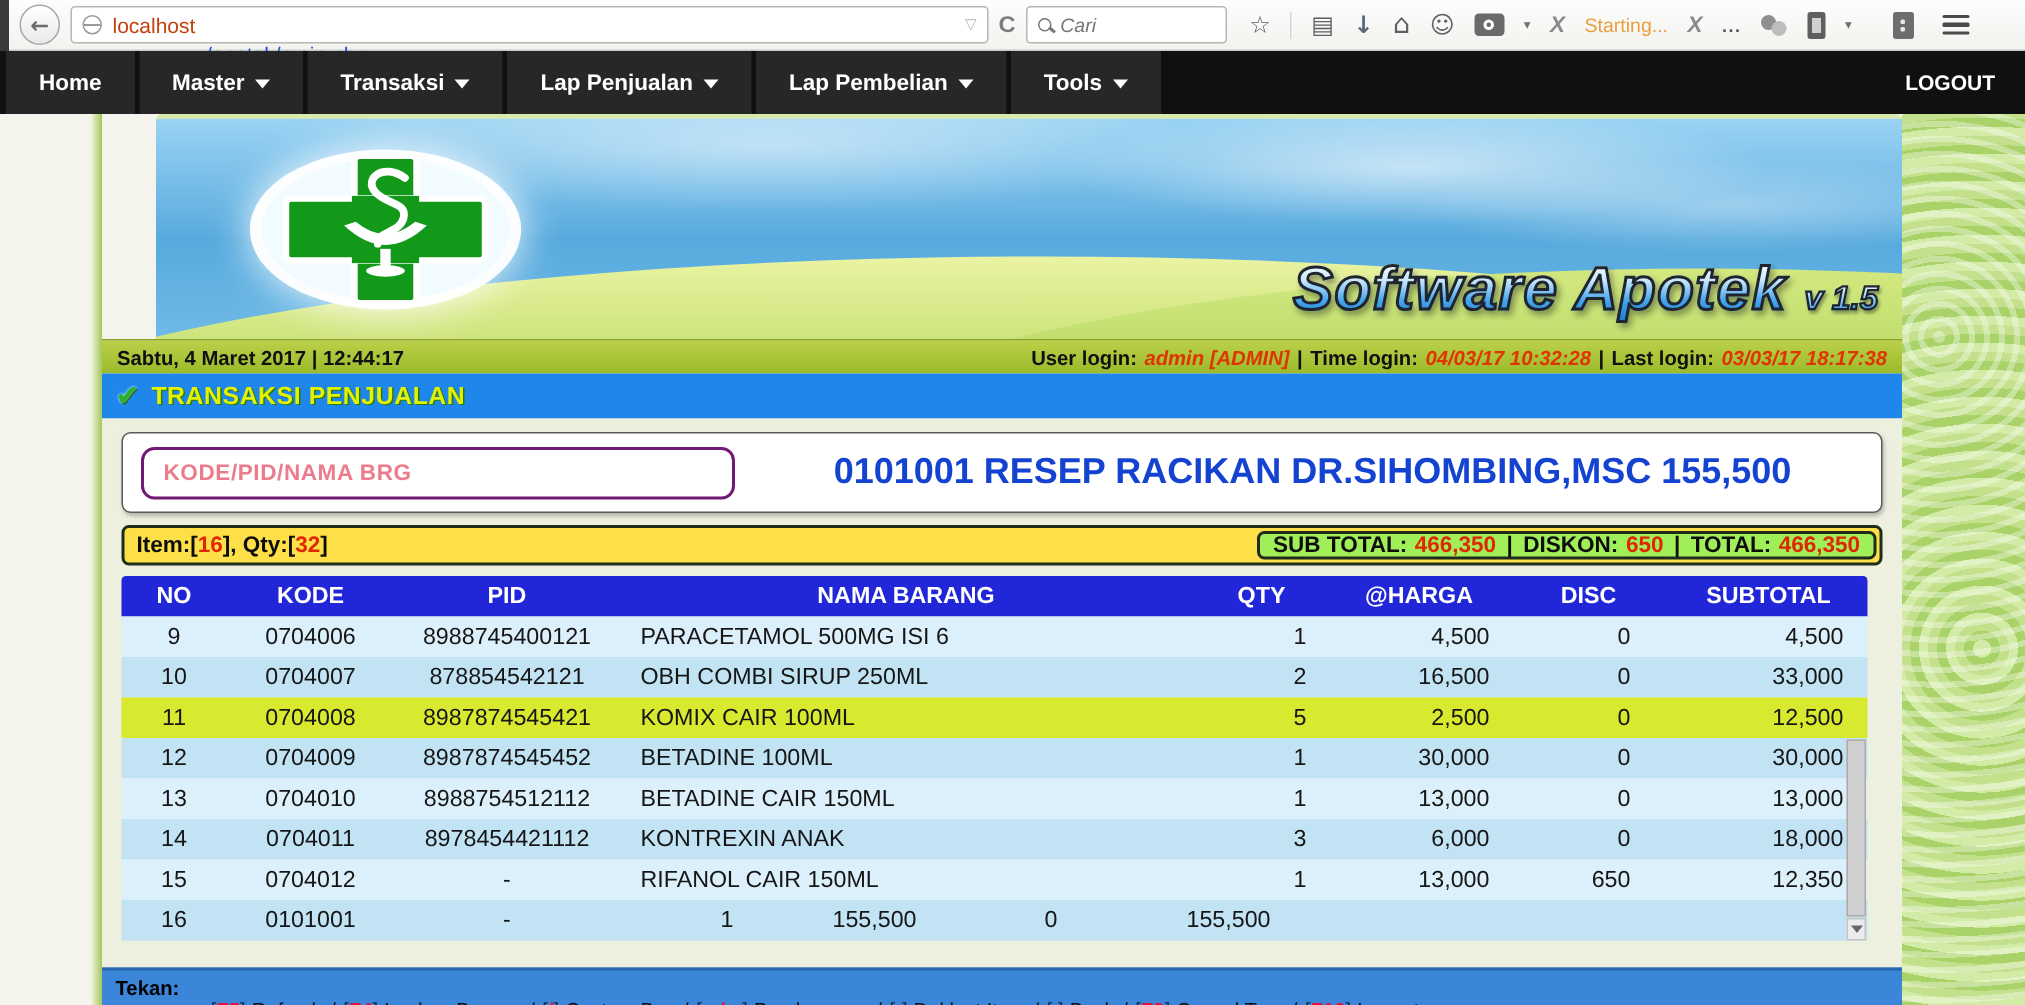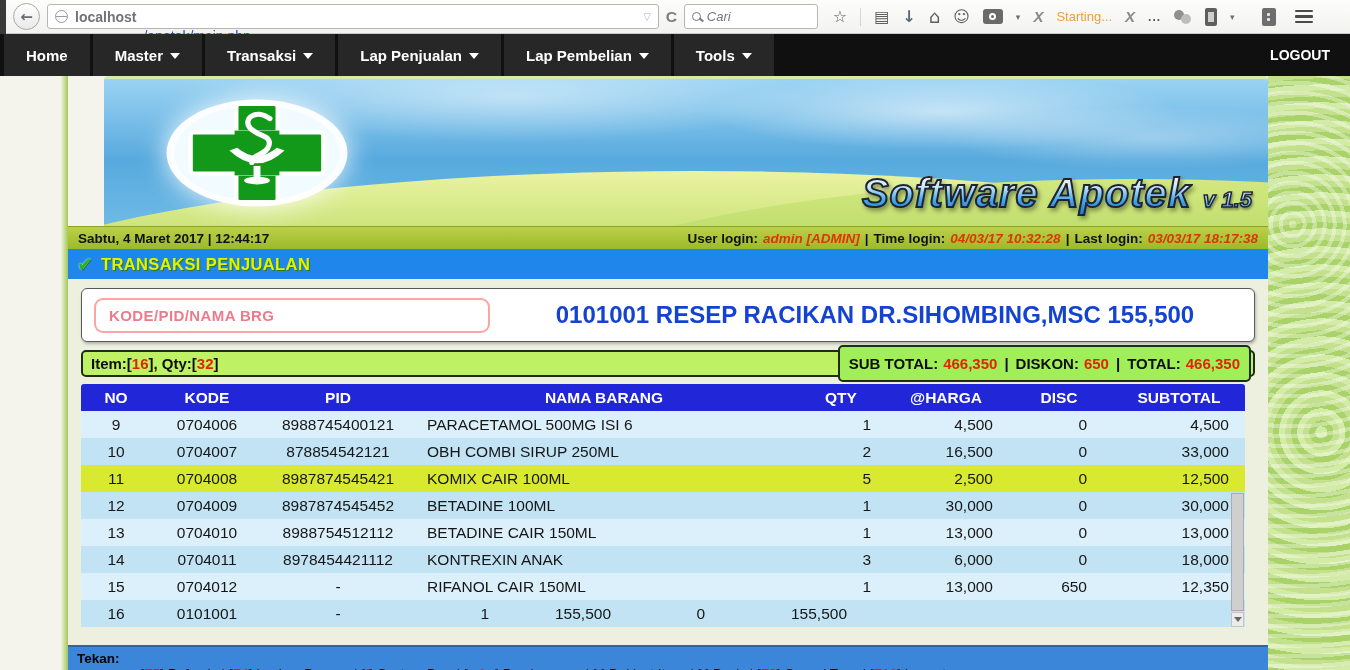--- a/index.html
+++ b/index.html
@@ -26,21 +26,21 @@
     display:flex; align-items:center; justify-content:center;
   }
   .url-field{
     width:612px; height:25px; background:#fff;
     border:1px solid #b6b6b6; border-radius:3px;
     display:flex; align-items:center; gap:7px; padding:0 7px;
     font-size:14px;
   }
   .globe{ width:13px; height:13px; border-radius:50%; border:1.5px solid #9a9a9a; flex:0 0 auto;
     background:linear-gradient(transparent 44%,#9a9a9a 44%,#9a9a9a 58%,transparent 58%); }
-  .url-host{ color:#737373; font-weight:bold; }
+  .url-host{ color:#c2410c; font-weight:normal; }
   .url-path{ color:#1d4ed8;margin-top:39px; }
   .url-caret{ margin-left:auto; color:#b4b4b4; font-size:10px; }
   .reload{ color:#7d7d7d; font-size:15px; font-weight:bold; transform:scaleX(1.05); }
   .search-field{
     width:134px; height:25px; background:#fff; border:1px solid #b6b6b6; border-radius:3px;
     display:flex; align-items:center; gap:6px; padding:0 7px;
   }
   .mag{ width:9px; height:9px; border:1.6px solid #777; border-radius:50%; position:relative; flex:0 0 auto; }
   .mag::after{ content:""; position:absolute; width:5px; height:1.6px; background:#777;
     right:-4px; bottom:-1px; transform:rotate(40deg); }
@@ -133,34 +133,34 @@
   .check{ color:#23b32c; font-size:19px; font-weight:bold; text-shadow:0 0 2px #fff, 1px 1px 0 #0a5a0a; }
   .page-title{ color:#e2f200; font-weight:bold; font-size:16.5px; letter-spacing:.4px;
     text-shadow:1px 1px 0 #2f7a00; }
 
   
   .work-area{ flex:1; background:#edf0df; padding:9px 13px 0; }
 
   .entry-panel{ height:54px; background:#fff; border:1px solid #5a5a5a; border-radius:6px;
     box-shadow:1px 2px 3px rgba(0,0,0,.25);
     display:flex; align-items:center; padding:0 12px; gap:18px; }
-  .kode-input{ width:396px; height:35px; border:2px solid #fca5a5; border-radius:9px;
+  .kode-input{ width:396px; height:35px; border:2px solid #701a75; border-radius:9px;
     padding:0 13px; font-size:15px; font-weight:bold; color:#14532d; outline:none;
     font-family:"Liberation Sans",sans-serif; letter-spacing:.4px; }
   .kode-input::placeholder{ color:#ec7c8c; opacity:1; }
   .current-item{ flex:1; text-align:center; font-size:24px; font-weight:bold;
     color:#1443d2; white-space:nowrap; }
 
-  .summary-bar{ margin-top:8px; height:27px; background:#bef264;
+  .summary-bar{ margin-top:8px; height:27px; background:#fde047;
     border:2px solid #1e2d1a; border-radius:5px;
     display:flex; justify-content:space-between; align-items:center;
     padding:0 8px; font-size:15px; font-weight:bold; color:#0d0d0d;gap:34px; }
   .sum-left, .sum-right{ display:flex; align-items:center; white-space:pre; }
   .sum-right{ border:2px solid #1e2d1a; border-radius:5px; margin:-2px -6px; padding:0 9px;
-    height:37px; background:#a0ef58; }
+    height:19px; background:#a0ef58; }
   .num-red{ color:#e02600; }
   .sum-right .lab{ margin-left:7px; }
   .sum-right .lab:first-child{ margin-left:0; }
   .sum-right .num-red{ margin-left:5px; }
   .sum-right .pipe{ margin-left:7px; }
 
   
   .grid{ margin-top:7px; margin-right:10px; position:relative; }
   .thead{ display:flex; height:27px; background:#2127d8; color:#fff; font-weight:bold;
     font-size:15.5px; align-items:center; border-radius:3px 3px 0 0; }

